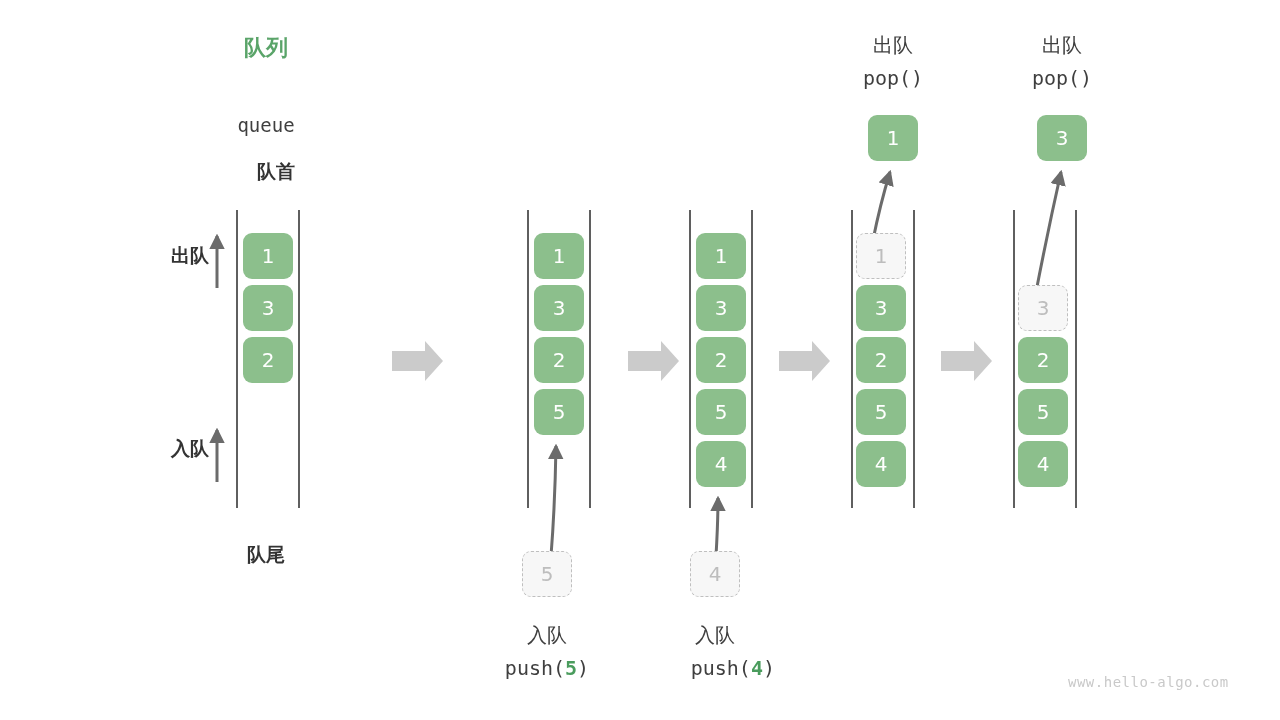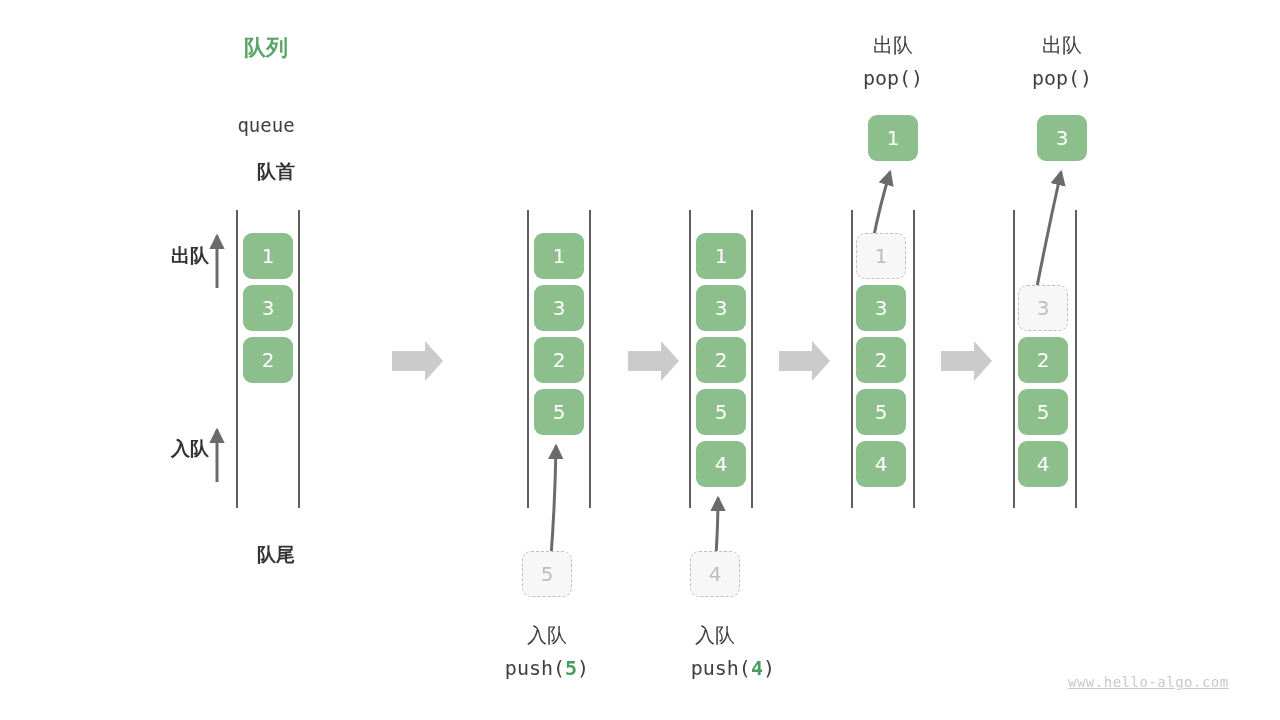--- a/index.html
+++ b/index.html
@@ -61,21 +61,20 @@
     text-align: center;
     white-space: nowrap;
   }
   .t-op-code .num { color: #4a9c5d; font-weight: bold; }
   .t-watermark {
     font-family: "DejaVu Sans Mono", "Liberation Mono", monospace;
     font-size: 14px;
     color: #c9c9c9;
     letter-spacing: 0.5px;
     white-space: nowrap;
-    text-decoration: underline;
   }
 
   
   .cell {
     width: 50px;
     height: 46px;
     border-radius: 9px;
     box-sizing: border-box;
     display: flex;
     align-items: center;
@@ -143,21 +142,21 @@
     </g>
     <g fill="#cbcbcb">
       <path d="M 941 351 L 974 351 L 974 341 L 992 361 L 974 381 L 974 371 L 941 371 Z"></path>
     </g>
   </svg>
 
   <div class="abs t-title-cn" style="left:206px; top:33px; width:120px;">队列</div>
   <div class="abs t-title-en" style="left:206px; top:71px; width:120px;margin-top:43px;">queue</div>
 
   <div class="abs t-label-bold" style="left:216px; top:159px; width:120px;">队首</div>
-  <div class="abs t-label-bold" style="left:216px; top:542px; width:120px;">队尾</div>
+  <div class="abs t-label-bold" style="left:206px; top:542px; width:120px;">队尾</div>
 
   <div class="abs t-label-bold" style="left:143px; top:243px; width:66px; text-align:right;">出队</div>
   <div class="abs t-label-bold" style="left:143px; top:436px; width:66px; text-align:right;">入队</div>
 
   <div class="abs rail" style="left:236px; top:210px; height:298px;"></div>
   <div class="abs rail" style="left:298px; top:210px; height:298px;"></div>
 
   <div class="abs cell filled" style="left:243px; top:233px;">1</div>
   <div class="abs cell filled" style="left:243px; top:285px;">3</div>
   <div class="abs cell filled" style="left:243px; top:337px;">2</div>

